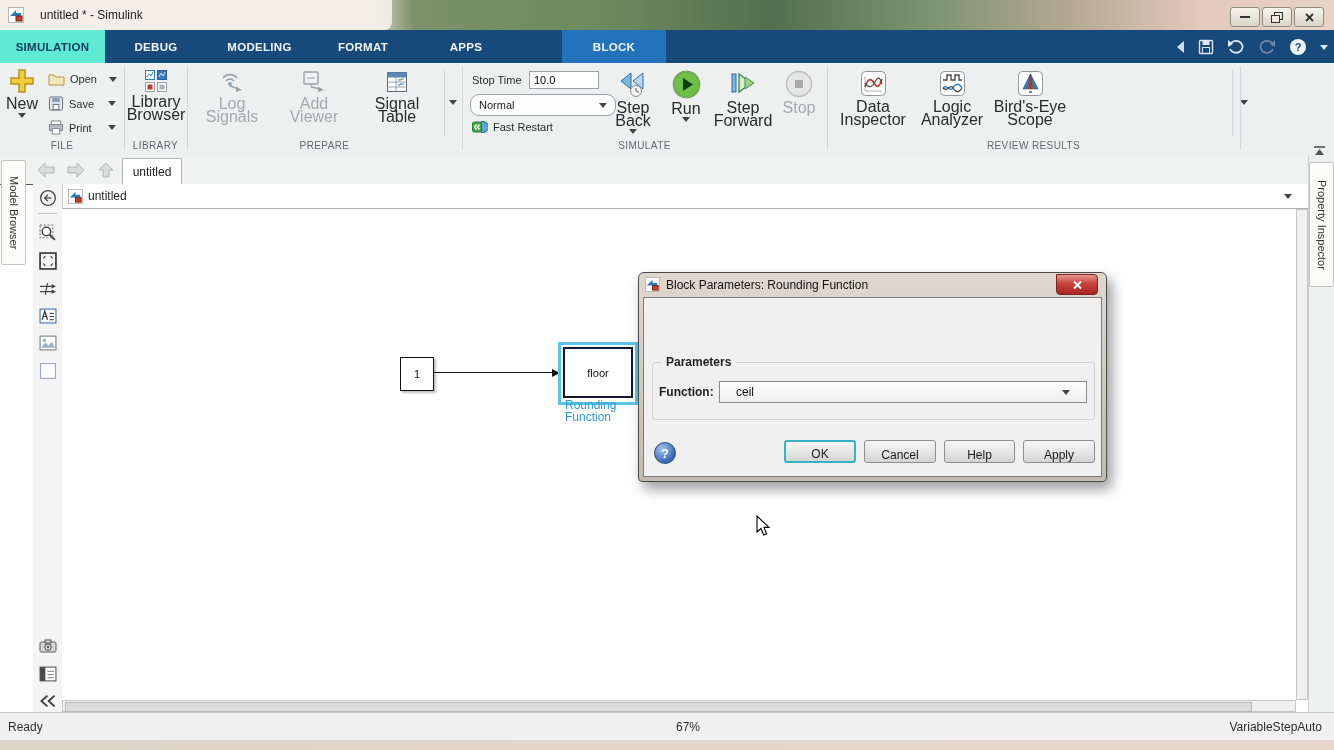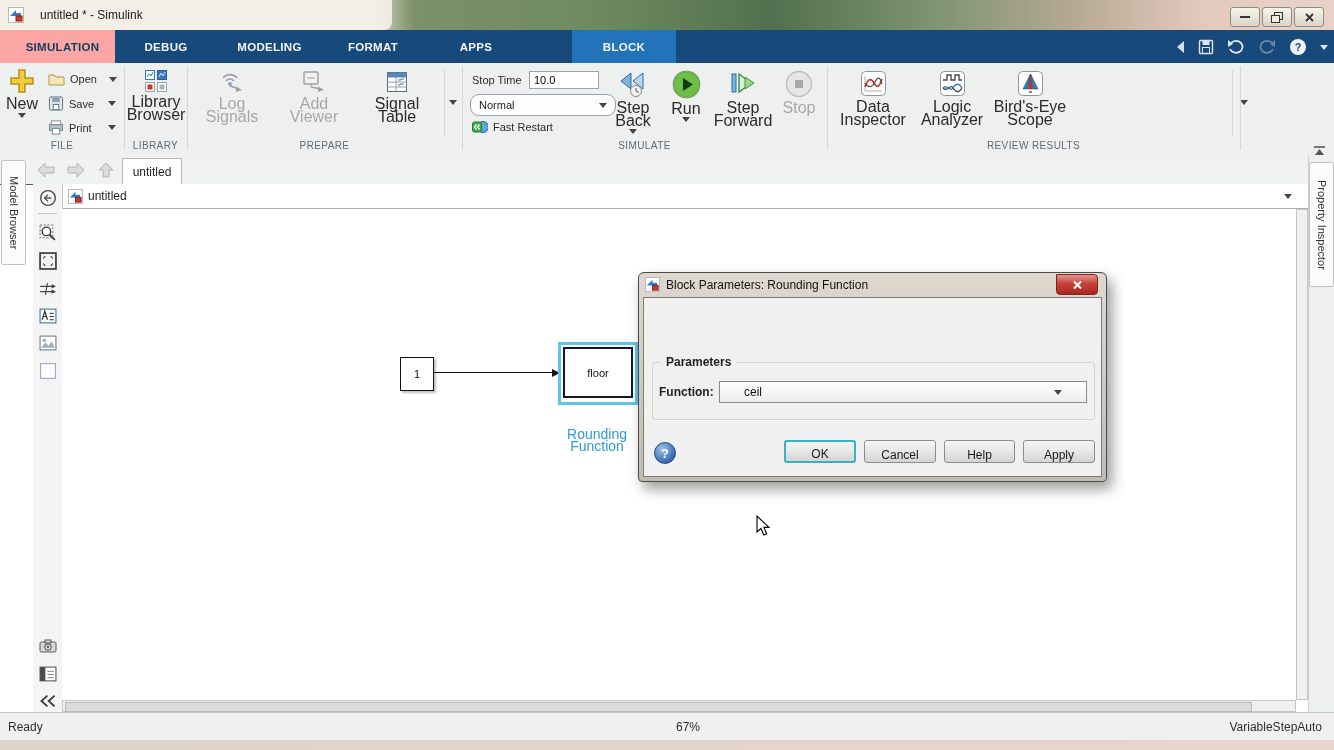--- a/index.html
+++ b/index.html
@@ -12,21 +12,21 @@
   .titlestrip{left:0;top:0;width:392px;height:30px;background:rgba(246,243,235,.88);
     border-bottom-right-radius:8px;display:flex;align-items:center;padding-left:8px;box-sizing:border-box;}
   .titletext{font-size:12px;color:#1b1b1b;margin-left:16px;}
   .winbtns{right:10px;top:7px;display:flex;gap:2px;}
   .winbtn{width:28px;height:18px;border:1px solid #8f8b80;border-radius:3px;
     background:linear-gradient(#f7f4ec,#d9d5c8);display:flex;align-items:center;justify-content:center;}
   
   .tabbar{left:0;top:30px;width:1334px;height:33px;background:#17497b;display:flex;}
   .rtab{height:33px;display:flex;align-items:center;justify-content:center;
     color:#f2f6fa;font-size:11.5px;font-weight:600;letter-spacing:.3px;}
-  .rtab.active{background:#fca5a5;color:#123c5f;padding-left:10px;}
+  .rtab.active{background:#5eead4;color:#123c5f;}
   .rtab.context{background:#2273b9;margin-left:44px;}
   .qat{right:6px;top:36px;display:flex;align-items:center;gap:13px;height:22px;}
   
   .ribbon{left:0;top:63px;width:1334px;height:93px;background:#eef0f0;border-bottom:1px solid #cfd2d4;}
   .sec-label{top:140px;height:14px;font-size:10px;color:#5f6a72;text-align:center;letter-spacing:.4px;}
   .vdiv{top:66px;height:84px;width:1px;background:#d5d8da;}
   .rbtn{display:flex;flex-direction:column;align-items:center;text-align:center;
         font-size:16px;line-height:13px;color:#2b2b2b;}
   .rbtn .lbl{margin-top:3px;}
   .rbtn.dis{color:#a6a9ab;}
@@ -51,40 +51,40 @@
   .leftbar{left:33px;top:184px;width:29px;height:528px;background:#f4f4f4;border-right:1px solid #c9c9c9;}
   .ltool{left:39px;width:18px;height:18px;display:flex;align-items:center;justify-content:center;}
   .rightstrip{left:1308px;top:156px;width:26px;height:556px;background:#eef0f0;border-left:1px solid #cfcfcf;}
   
   .canvas{left:62px;top:209px;width:1234px;height:491px;background:#fff;}
   .block{position:absolute;background:#fff;border:1.4px solid #111;box-shadow:2px 2px 2px rgba(0,0,0,.25);
      display:flex;align-items:center;justify-content:center;font-size:11px;color:#111;}
   .selbox{position:absolute;border:3px solid #5fc4ea;}
   .wire{position:absolute;height:1.4px;background:#111;}
   .arrowhead{position:absolute;width:0;height:0;border-top:4px solid transparent;border-bottom:4px solid transparent;border-left:8px solid #111;}
-  .blocklabel{position:absolute;width:64px;text-align:center;font-size:14px;line-height:12px;color:#2e9bd6;margin-top:29px;}
+  .blocklabel{position:absolute;width:64px;text-align:left;font-size:12px;line-height:12px;color:#2e9bd6;}
   
   .hscroll{left:62px;top:700px;width:1234px;height:12px;background:#f0f0f0;border:1px solid #c6c6c6;box-sizing:border-box;}
   .hthumb{position:absolute;left:2px;top:1px;height:8px;width:1185px;background:#dcdcdc;border:1px solid #b8b8b8;}
   .vscroll{left:1296px;top:209px;width:12px;height:491px;background:#f0f0f0;border:1px solid #c6c6c6;box-sizing:border-box;}
   
   .dialog{left:638px;top:272px;width:467px;height:208px;border:1px solid #4a4a4a;border-radius:6px 6px 4px 4px;
      background:linear-gradient(#ded8ce,#c2bbb0);box-shadow:5px 7px 14px rgba(0,0,0,.4);}
   .dlg-title{position:absolute;left:6px;top:4px;display:flex;align-items:center;gap:6px;font-size:12px;color:#141414;}
   .dlg-close{position:absolute;right:8px;top:1px;width:40px;height:19px;border:1px solid #7e2420;
      border-radius:0 4px 4px 4px;background:linear-gradient(#e59790,#c8423c 45%,#a8271f);display:flex;align-items:center;justify-content:center;}
   .dlg-client{position:absolute;left:4px;top:24px;width:459px;height:180px;background:#f0f0f0;border:1px solid #7c7c7c;box-sizing:border-box;}
   .gbox{position:absolute;left:8px;width:441px;border:1px solid #d2d2d2;border-radius:3px;background:#f0f0f0;}
   .gbox .legend{position:absolute;left:8px;top:-8px;background:#f0f0f0;padding:0 5px;font-size:12px;font-weight:700;color:#1f1f1f;}
   .dlgbtn{position:absolute;height:23px;border:1px solid #8e8e8e;border-radius:3px;
      background:linear-gradient(#f5f5f5,#e8e8e8 48%,#d4d4d4);display:flex;align-items:flex-end;justify-content:center;
      font-size:12px;color:#1a1a1a;box-sizing:border-box;}
   .dlgbtn.def{border:2px solid #35b2c4;}
   .fcombo{position:absolute;display:flex;align-items:center;justify-content:space-between;
-     border:1px solid #8a8a8a;background:linear-gradient(#fefefe,#eee);height:22px;padding:0 24px;font-size:12px;color:#111;box-sizing:border-box;}
+     border:1px solid #8a8a8a;background:linear-gradient(#fefefe,#eee);height:22px;padding:0 16px;font-size:12px;color:#111;box-sizing:border-box;}
   
   .statusbar{left:0;top:712px;width:1334px;height:28px;background:#f0f0f0;border-top:1px solid #c8c8c8;font-size:12px;color:#2d2d2d;}
   .bottomstrip{left:0;top:740px;width:1334px;height:10px;background:linear-gradient(to right,#ded4c8,#e9d5cb);}
   .helpcircle{width:20px;height:20px;border-radius:50%;background:radial-gradient(circle at 35% 30%,#9ec4ea,#3969b5 70%,#24477e);
      color:#fff;font-weight:700;font-size:13px;display:flex;align-items:center;justify-content:center;border:1px solid #27507f;}
 </style>
 </head>
 <body>
 
 <div class="stage">

